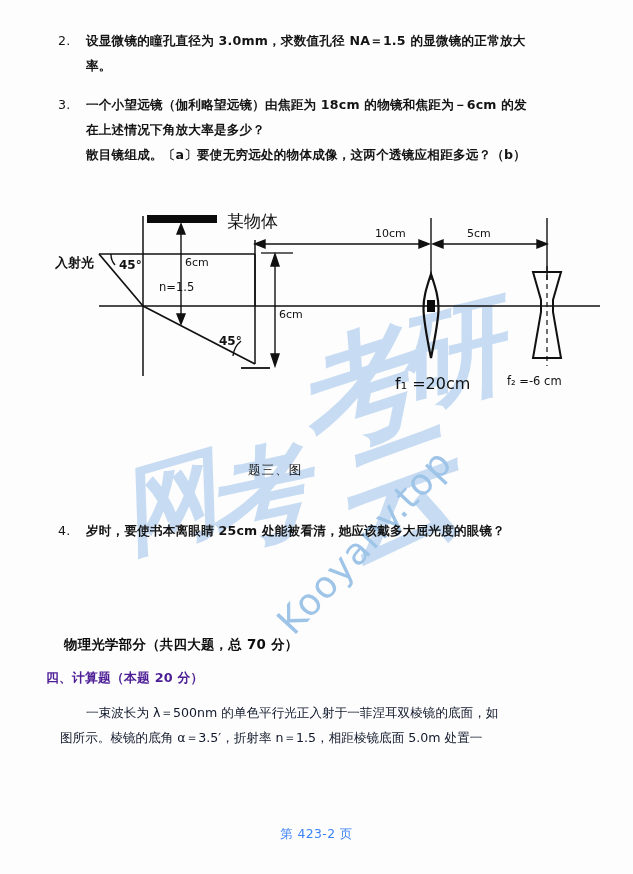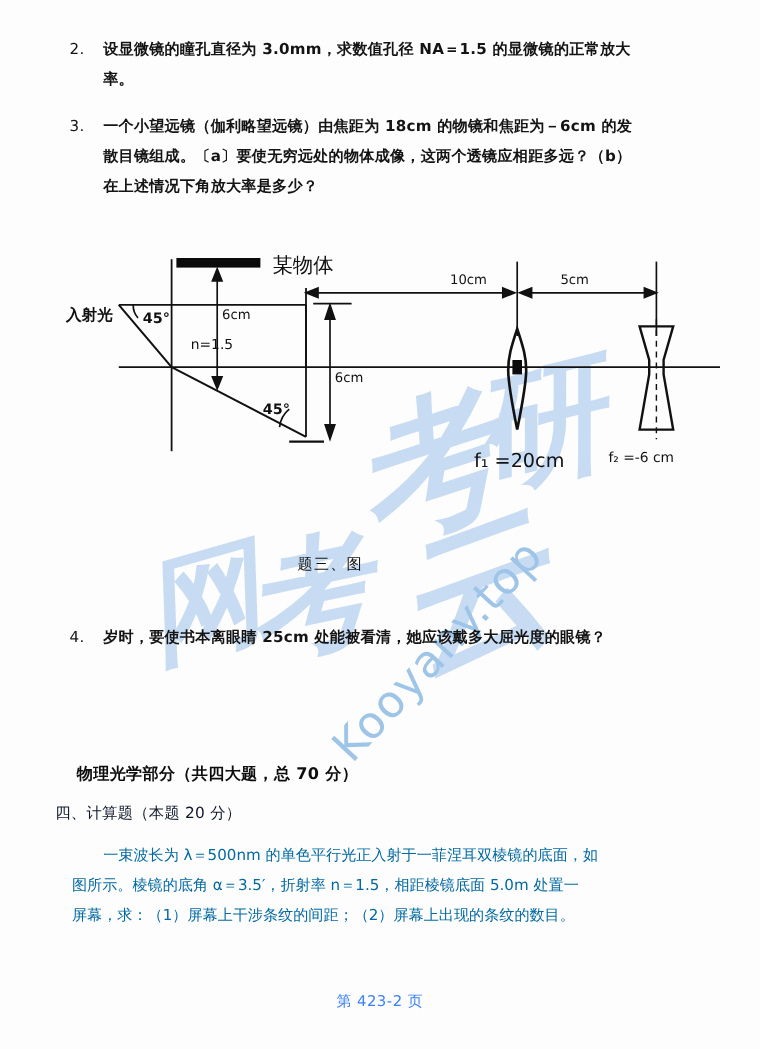--- a/index.html
+++ b/index.html
@@ -88,30 +88,30 @@
     font-family: "DejaVu Sans", "Liberation Sans", sans-serif;
     font-size: 13.4px;
     font-weight: 700;
     color: #0d0d0d;
     letter-spacing: 0.3px;
     white-space: nowrap;
   }
   .sec-sub {
     position: absolute;
     font-size: 12.8px;
-    font-weight: 400;
-    color: #0f172a;
+    font-weight: 700;
+    color: #4c1d95;
     letter-spacing: 0.2px;
     white-space: nowrap;
   }
   .para {
     position: absolute;
     font-size: 12.6px;
     line-height: 25px;
-    color: #0369a1;
+    color: #0f172a;
   }
   .para .line { display: block; white-space: nowrap; }
   .para .line.indent { text-indent: 26px; }
 
   .footer {
     position: absolute;
     left: 0;
     right: 0;
     top: 826px;
     text-align: center;
@@ -161,22 +161,22 @@
       <span class="body">
         <span class="line">设显微镜的瞳孔直径为 3.0mm，求数值孔径 NA＝1.5 的显微镜的正常放大</span>
         <span class="line">率。</span>
       </span>
     </div>
 
     <div class="q" style="left:58px; top:92px; width:540px;">
       <span class="num">3.</span>
       <span class="body">
         <span class="line">一个小望远镜（伽利略望远镜）由焦距为 18cm 的物镜和焦距为－6cm 的发</span>
+        <span class="line">在上述情况下角放大率是多少？</span>
         <span class="line">散目镜组成。〔a〕要使无穷远处的物体成像，这两个透镜应相距多远？（b）</span>
-        <span class="line">在上述情况下角放大率是多少？</span>
       </span>
     </div>
 
     <div class="figure">
       <svg width="545" height="290" viewBox="0 0 545 290" xmlns="http://www.w3.org/2000/svg">
         <g stroke="#111" fill="none" stroke-width="1.6">
 
           <line x1="88" y1="20" x2="88" y2="180" stroke-width="1.5"></line>
 
           <line x1="44" y1="110" x2="545" y2="110" stroke-width="1.5"></line>
@@ -262,19 +262,18 @@
       </span>
     </div>
 
     <div class="sec-head" style="left:46px; top:636px;padding-left:18px;">物理光学部分（共四大题，总 70 分）</div>
 
     <div class="sec-sub" style="left:46px; top:670px;">四、计算题（本题 20 分）</div>
 
     <div class="para" style="left:60px; top:700px; width:540px;">
       <span class="line indent">一束波长为 λ＝500nm 的单色平行光正入射于一菲涅耳双棱镜的底面，如</span>
       <span class="line">图所示。棱镜的底角 α＝3.5′，折射率 n＝1.5，相距棱镜底面 5.0m 处置一</span>
-      <span class="line">屏幕，求：（1）屏幕上干涉条纹的间距；（2）屏幕上出现的条纹的数目。</span>
     </div>
 
     <div class="footer">第 423-2 页</div>
 
   </div>
 </div>
 
 </body></html>

